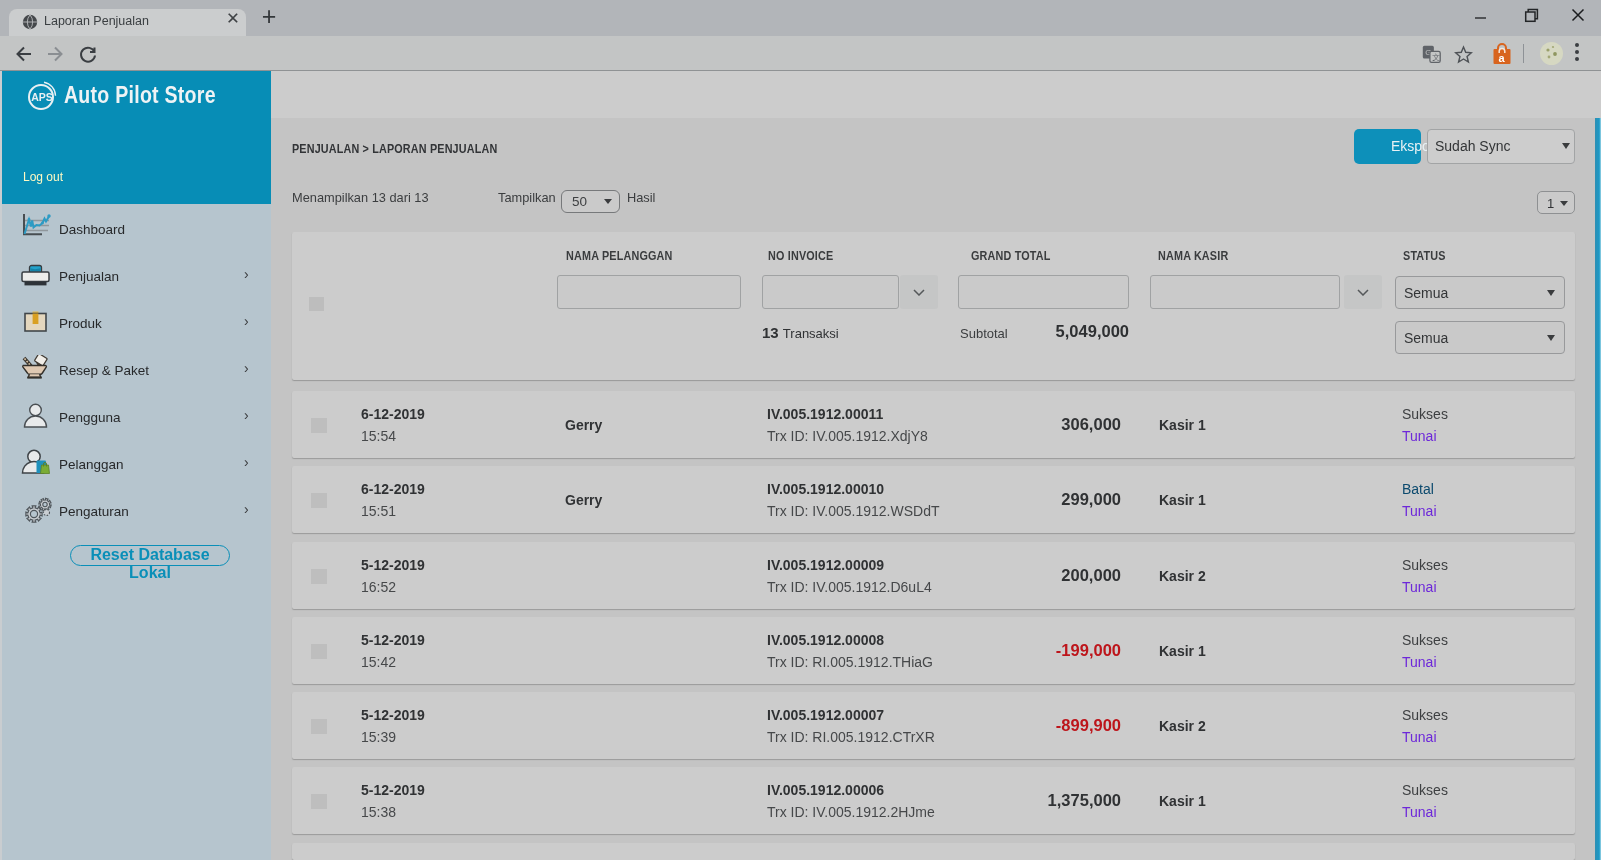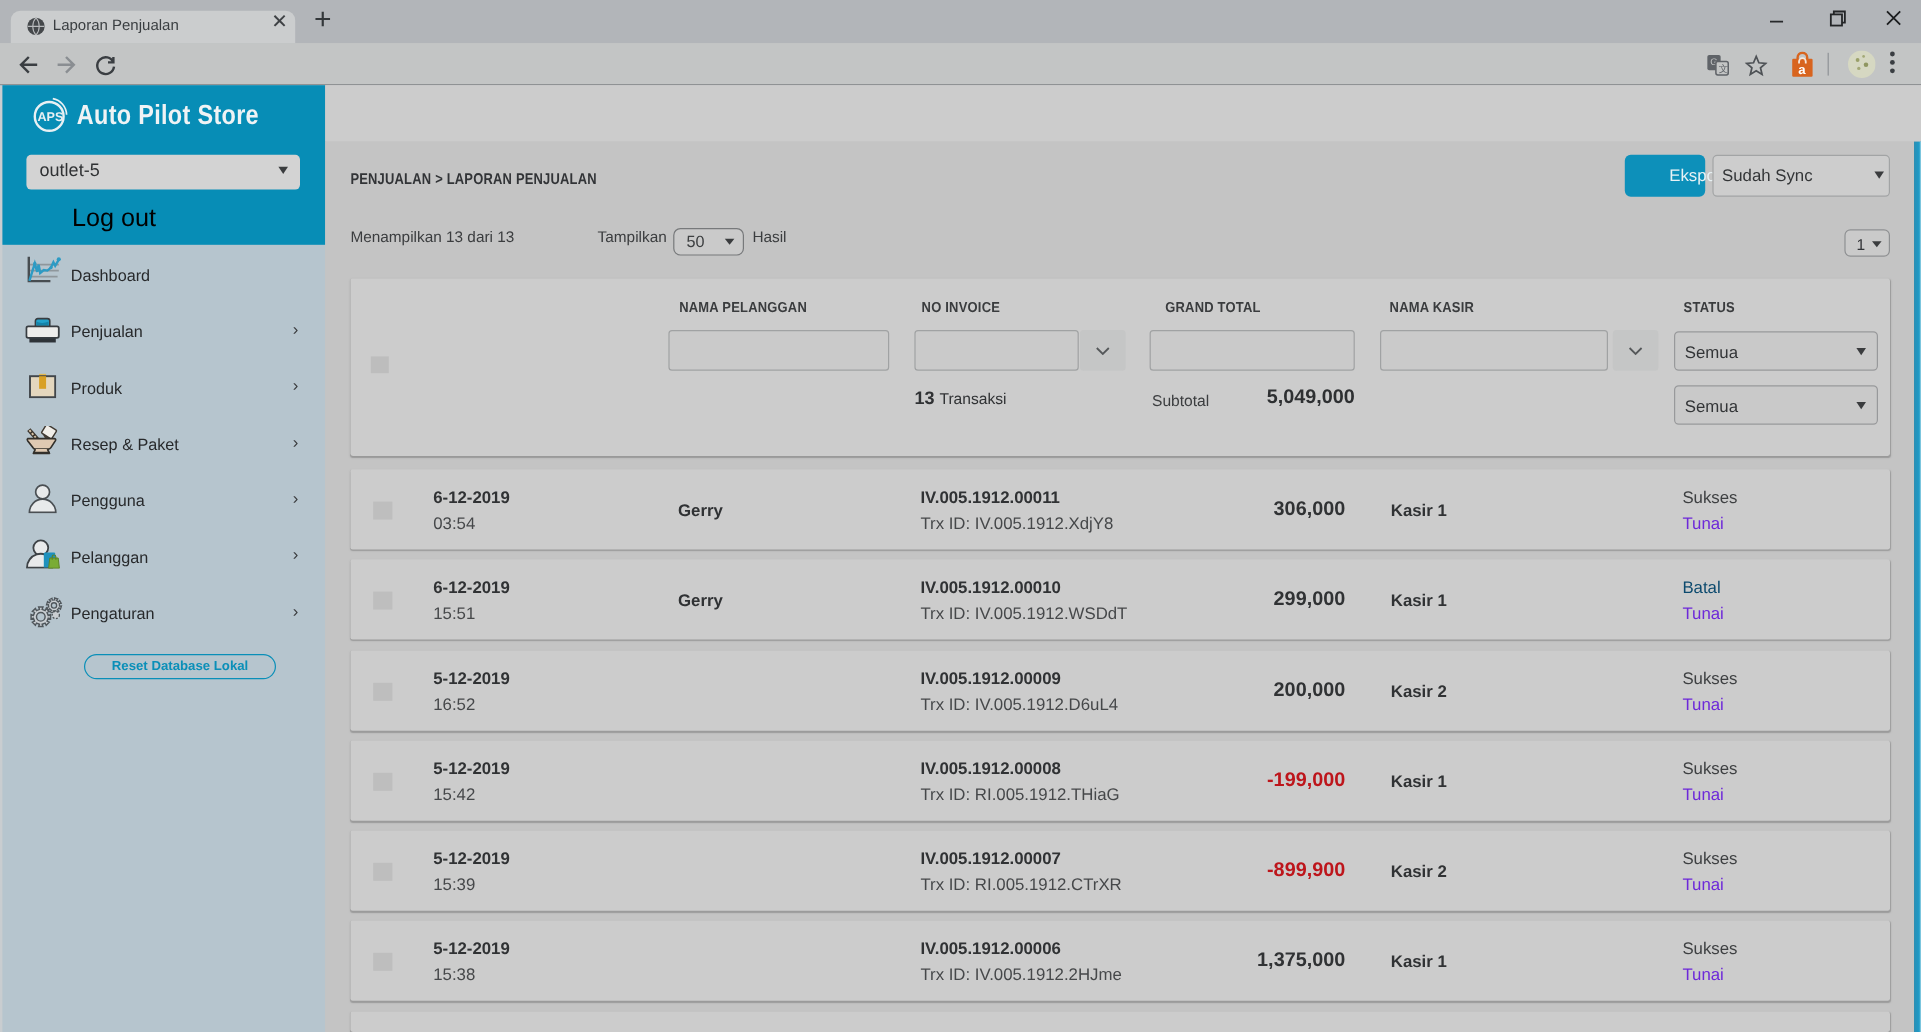--- a/index.html
+++ b/index.html
@@ -18,26 +18,26 @@
 #urltext { left:32px; top:5px; font-size:14px; color:#3B3F43; }
 #urltext .path { color:#6E7276; }
 
 
 #sidebar { left:0; top:71px; width:271px; height:789px; background:#B6C5CE; }
 #sidehead { left:0; top:0; width:271px; height:133px; background:#078DB6; }
 #brand { left:64px; top:11px; font-size:23px; font-weight:bold; color:#EFF3F5; letter-spacing:0.3px; transform:scaleX(0.85); transform-origin:left top; white-space:nowrap;}
 #outletsel { left:22px; top:58px; width:228px; height:29px; background:#D3D3D3; border-radius:4px; }
 #outletsel span { position:absolute; left:11px; top:5px; font-size:15px; color:#303234; }
 #outletsel .caret { position:absolute; right:10px; top:10px; }
-#logout { left:23px; top:99px; font-size:21px; color:#000000;margin-left:37px; }
+#logout { left:23px; top:99px; font-size:12px; color:#fef9c3; }
 .menuitem { left:0; width:271px; height:47px; }
 .menuitem .mi-icon { position:absolute; left:21px; top:10px; }
 .menuitem .mi-label { position:absolute; left:59px; top:16px; font-size:13.5px; color:#27292B; }
 .menuitem .mi-arr { position:absolute; left:244px; top:13px; font-size:14px; color:#3A3C3E; }
-#resetbtn { left:70px; top:474px; width:160px; height:21px; border:1.5px solid #0A8FB8; border-radius:11px; color:#0A8FB8; font-size:11px; font-weight:bold; text-align:center; line-height:18px; }
+#resetbtn { left:70px; top:474px; width:160px; height:21px; border:1.5px solid #0A8FB8; border-radius:11px; color:#0A8FB8; font-size:16px; font-weight:bold; text-align:center; line-height:18px; }
 
 
 #topstrip { left:271px; top:71px; width:1330px; height:47px; background:#CCCCCC; }
 #content { left:271px; top:118px; width:1330px; height:742px; background:#C4C4C4; }
 #crumb { left:21px; top:23px; font-size:13px; font-weight:bold; color:#323437; letter-spacing:0.2px; transform:scaleX(0.83); transform-origin:left top; white-space:nowrap; }
 #showing { left:21px; top:72px; font-size:12.8px; color:#3B3D3F; }
 #tampilkan { left:227px; top:72px; font-size:12.8px; color:#3B3D3F; }
 #sel50 { left:290px; top:72px; width:59px; height:23px; border:1px solid #77797B; border-radius:6px; background:#CACACA; }
 #hasil { left:356px; top:72px; font-size:12.8px; color:#3B3D3F; }
 #ekspor { left:1083px; top:11px; width:67px; height:35px; background:#0D90BA; border-radius:5px; color:#E8F2F5; font-size:14px; text-align:center; line-height:35px;padding-left:37px; }
@@ -143,24 +143,20 @@
 </div>
 
 <div id="sidebar" class="abs">
   <div id="sidehead" class="abs">
     <svg class="abs" style="left:25px;top:9px" width="33" height="33" viewBox="0 0 33 33">
       <circle cx="16" cy="17" r="12" fill="none" stroke="#E8F0F3" stroke-width="2"></circle>
       <path d="M19 2.2 a14 14 0 0 1 11.5 13.5" fill="none" stroke="#E8F0F3" stroke-width="1.4"></path>
       <text x="6.2" y="21" font-size="10.5" font-weight="bold" fill="#E8F0F3" font-family="Liberation Sans">APS</text>
     </svg>
     <div id="brand" class="abs">Auto Pilot Store</div>
-    <div id="outletsel" class="abs">
-        <span>outlet-5</span>
-        <div class="caret"></div>
-      </div>
     <div id="logout" class="abs">Log out</div>
   </div>
   <div class="menuitem abs" style="top:135px">
     <svg class="mi-icon" style="top:7px" width="30" height="24" viewBox="0 0 30 24">
         <path d="M3 7.5 H28 M3 12.5 H28 M3 17.5 H27" stroke="#8F979C" stroke-width="1.4" fill="none"></path>
         <path d="M3 1 V21.3 H21" stroke="#474D51" stroke-width="2" fill="none"></path>
         <path d="M3.5 21 L8 6.5 L10 13.5 L11.2 7.5 L12.5 14.5 L15.5 12 L18.5 12.5 L21.5 10 L23.5 5.5 L25 8.5 L28.5 2.5" stroke="#2D9BC4" stroke-width="2" fill="none"></path>
         <circle cx="8" cy="6.5" r="1.4" fill="#2D9BC4"></circle>
         <circle cx="21.5" cy="10" r="1.4" fill="#2D9BC4"></circle>
         <circle cx="28" cy="3" r="1.7" fill="#2D9BC4"></circle>
@@ -278,21 +274,21 @@
       </div>
     <div class="fsel abs" style="top:89px">
         <span style="position:absolute;left:8px;top:8px;font-size:14px;color:#333537">Semua</span>
         <div class="caret" style="position:absolute;right:9px;top:13px"></div>
       </div>
   </div>
 
   <div class="row abs" style="top:273px">
     <div class="chk"></div>
       <div class="date">6-12-2019</div>
-      <div class="time">03:54</div>
+      <div class="time">15:54</div>
     <div class="name">Gerry</div>
     <div class="inv">IV.005.1912.00011</div>
       <div class="trx">Trx ID: IV.005.1912.XdjY8</div>
     <div class="amt">306,000</div>
       <div class="kasir">Kasir 1</div>
     <div class="st1">Sukses</div>
       <div class="st2">Tunai</div>
   </div>
   <div class="row abs" style="top:348px">
     <div class="chk"></div>

